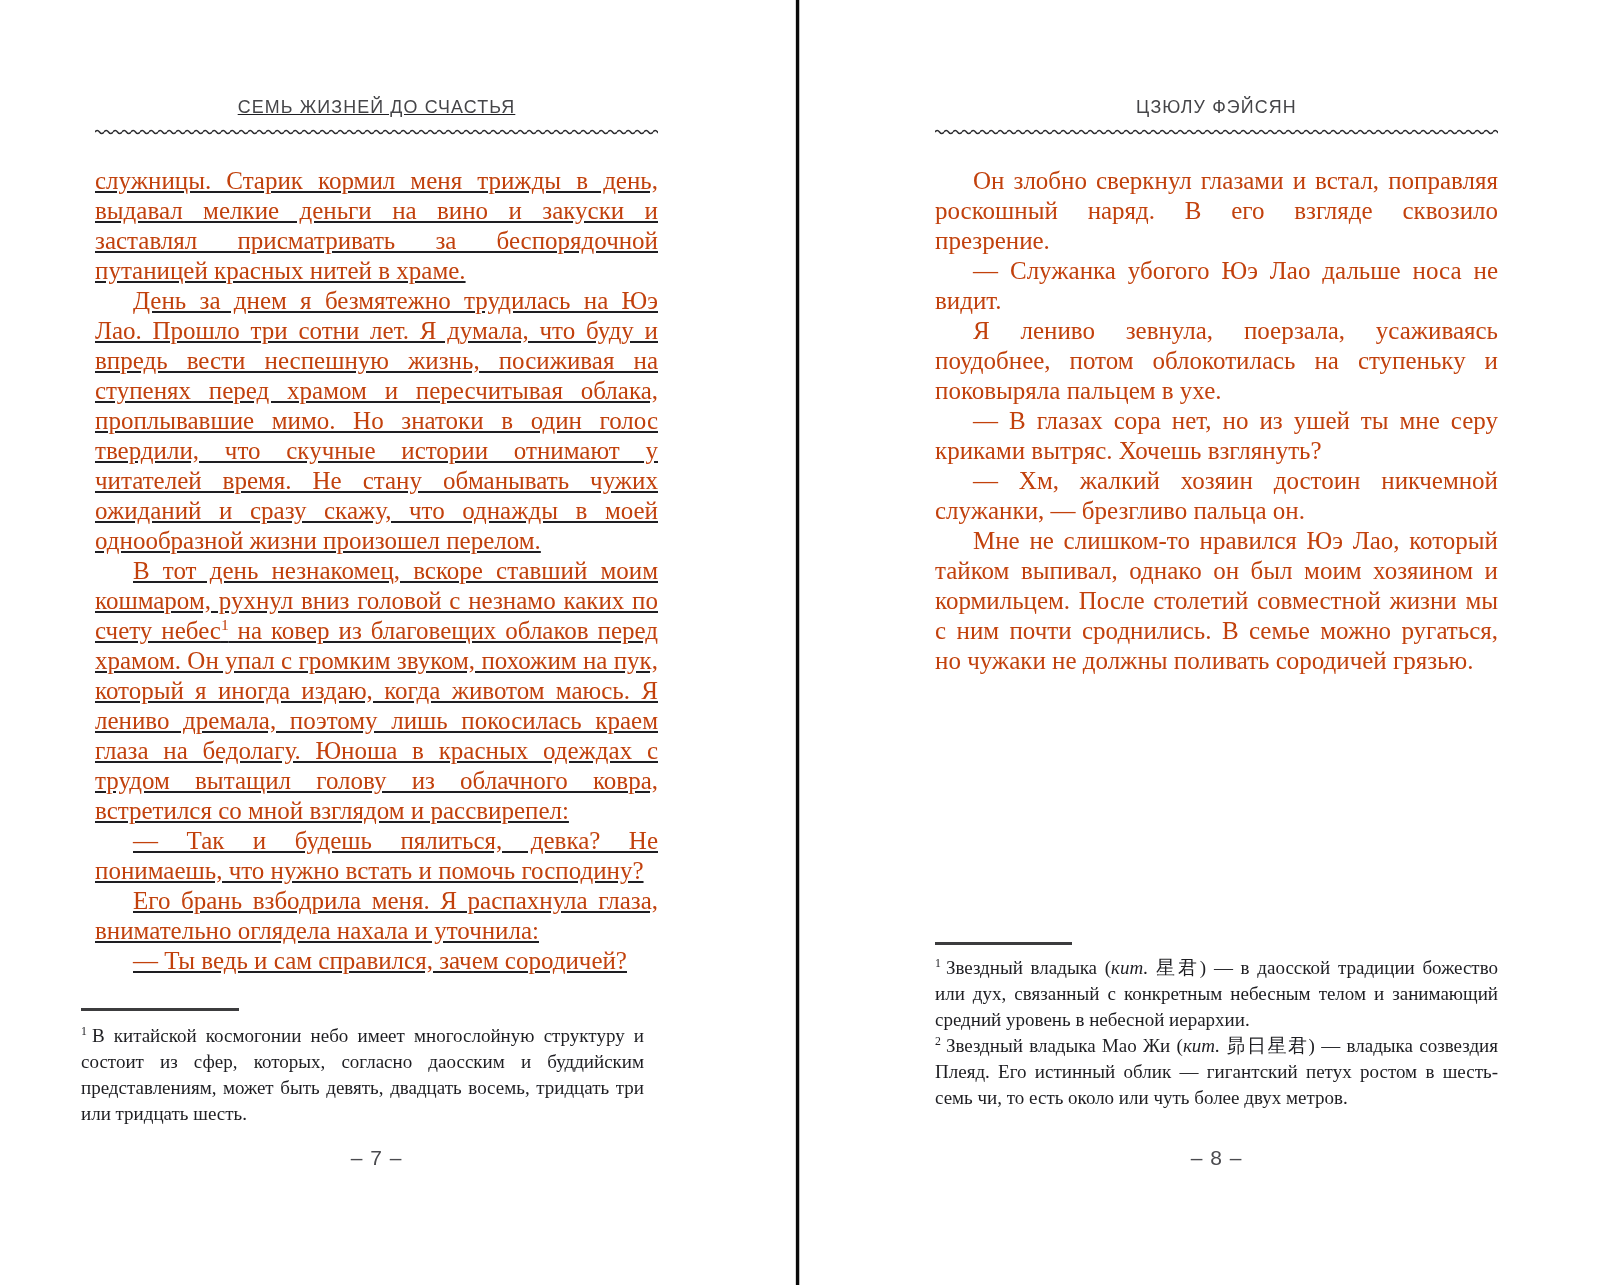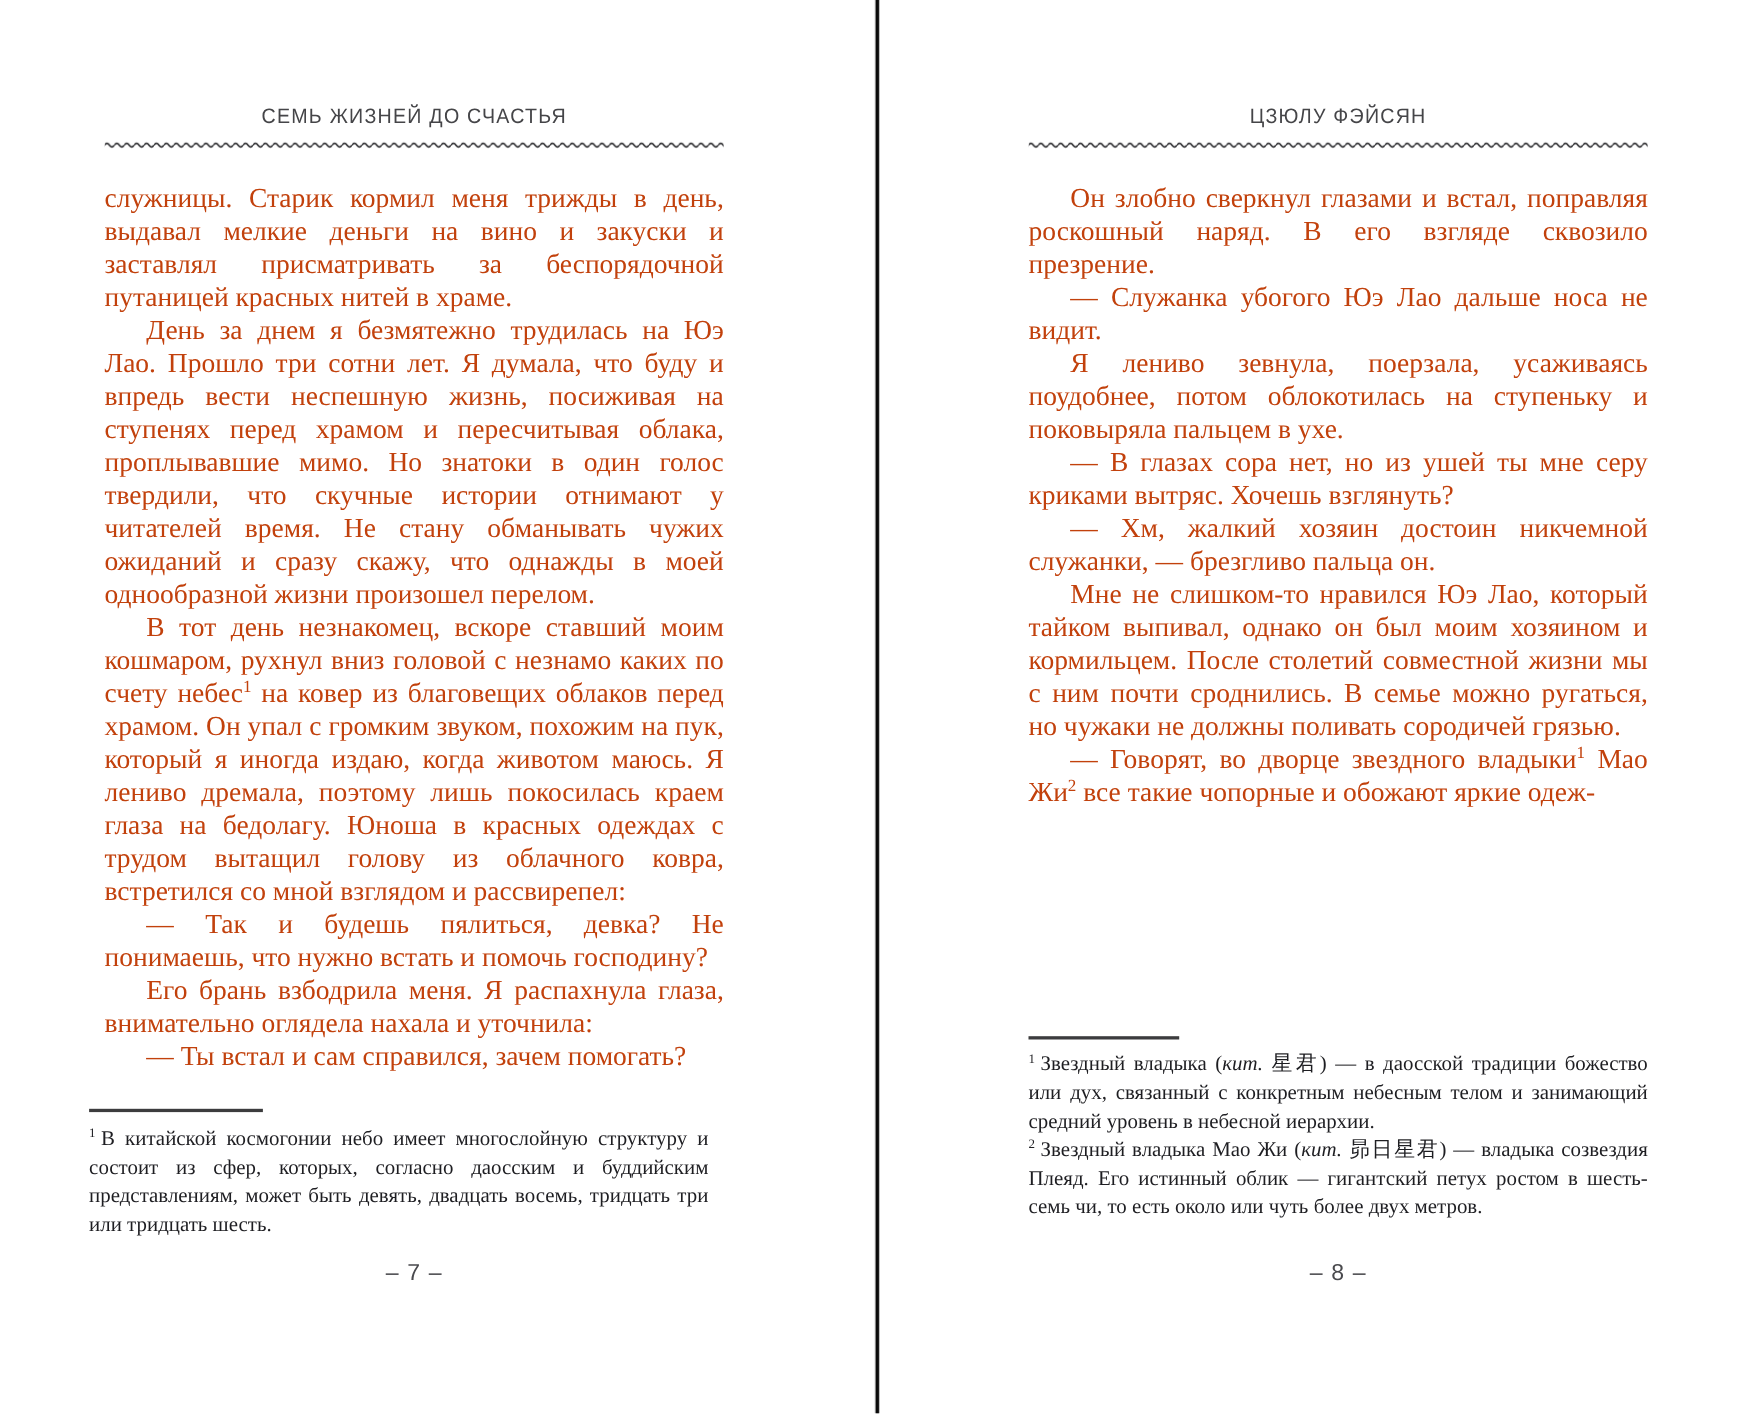--- a/index.html
+++ b/index.html
@@ -9,21 +9,21 @@
     background: #ffffff;
     overflow: hidden;
     font-family: "Liberation Serif", "DejaVu Serif", serif;
     color: #1e1e22;
   }
   .page {
     position: absolute;
     top: 95px;
     width: 563px;
   }
-  .page-left  { left: 95px;  }
+  .page-left  { left: 95px; text-decoration: underline;  }
   .page-right { left: 935px; }
 
   .running-head {
     text-align: center;
     font-family: "Liberation Sans", "DejaVu Sans", sans-serif;
     font-size: 19px;
     letter-spacing: 1.2px;
     color: #454548;
     line-height: 24px;
     transform: scaleX(0.94);
@@ -97,21 +97,21 @@
       </pattern>
     </defs>
     <rect x="0" y="0" width="563" height="8" fill="url(#wave-l)"></rect>
   </svg>
   <div class="body-text">
     <p class="noindent">служницы. Старик кормил меня трижды в день, выдавал мелкие деньги на вино и закуски и заставлял присматривать за беспорядочной путаницей красных нитей в храме.</p>
     <p>День за днем я безмятежно трудилась на Юэ Лао. Прошло три сотни лет. Я думала, что буду и впредь вести неспешную жизнь, посиживая на ступенях перед храмом и пересчитывая облака, проплывавшие мимо. Но знатоки в один голос твердили, что скучные истории отнимают у читателей время. Не стану обманывать чужих ожиданий и сразу скажу, что однажды в моей однообразной жизни произошел перелом.</p>
     <p><span>В тот день незнакомец, вскоре ставший моим кошмаром, рухнул вниз головой с незнамо каких по счету небес</span><sup class="fnref">1</sup><span> на ковер из благовещих облаков перед храмом. Он упал с громким звуком, похожим на пук, который я иногда издаю, когда животом маюсь. Я лениво дремала, поэтому лишь покосилась краем глаза на бедолагу. Юноша в красных одеждах с трудом вытащил голову из облачного ковра, встретился со мной взглядом и рассвирепел:</span></p>
     <p>— Так и будешь пялиться, девка? Не понимаешь, что нужно встать и помочь господину?</p>
     <p>Его брань взбодрила меня. Я распахнула глаза, внимательно оглядела нахала и уточнила:</p>
-    <p>— Ты встал и сам справился, зачем помогать?</p>
+    <p>— Ты ведь и сам справился, зачем сородичей?</p>
   </div>
 </div>
 
 <div class="footnote-block fn-left">
   <div class="fn-rule"></div>
   <p><sup class="fnref">1</sup><span>В китайской космогонии небо имеет многослойную структуру и состоит из сфер, которых, согласно даосским и буддийским представлениям, может быть девять, двадцать восемь, тридцать три или тридцать шесть.</span></p>
 </div>
 
 <div class="folio folio-left">– 7 –</div>
 
@@ -127,21 +127,20 @@
     </defs>
     <rect x="0" y="0" width="563" height="8" fill="url(#wave-r)"></rect>
   </svg>
   <div class="body-text">
     <p>Он злобно сверкнул глазами и встал, поправляя роскошный наряд. В его взгляде сквозило презрение.</p>
     <p>— Служанка убогого Юэ Лао дальше носа не видит.</p>
     <p>Я лениво зевнула, поерзала, усаживаясь поудобнее, потом облокотилась на ступеньку и поковыряла пальцем в ухе.</p>
     <p>— В глазах сора нет, но из ушей ты мне серу криками вытряс. Хочешь взглянуть?</p>
     <p>— Хм, жалкий хозяин достоин никчемной служанки, — брезгливо пальца он.</p>
     <p>Мне не слишком-то нравился Юэ Лао, который тайком выпивал, однако он был моим хозяином и кормильцем. После столетий совместной жизни мы с ним почти сроднились. В семье можно ругаться, но чужаки не должны поливать сородичей грязью.</p>
-    <p><span>— Говорят, во дворце звездного владыки</span><sup class="fnref">1</sup><span> Мао Жи</span><sup class="fnref">2</sup><span> все такие чопорные и обожают яркие одеж-</span></p>
   </div>
 </div>
 
 <div class="footnote-block fn-right">
   <div class="fn-rule"></div>
   <p><sup class="fnref">1</sup><span>Звездный владыка (</span><span class="fn-italic">кит.</span><span> 星君) — в даосской традиции божество или дух, связанный с конкретным небесным телом и занимающий средний уровень в небесной иерархии.</span></p>
   <p><sup class="fnref">2</sup><span>Звездный владыка Мао Жи (</span><span class="fn-italic">кит.</span><span> 昴日星君) — владыка созвездия Плеяд. Его истинный облик — гигантский петух ростом в шесть-семь чи, то есть около или чуть более двух метров.</span></p>
 </div>
 
 <div class="folio folio-right">– 8 –</div>

